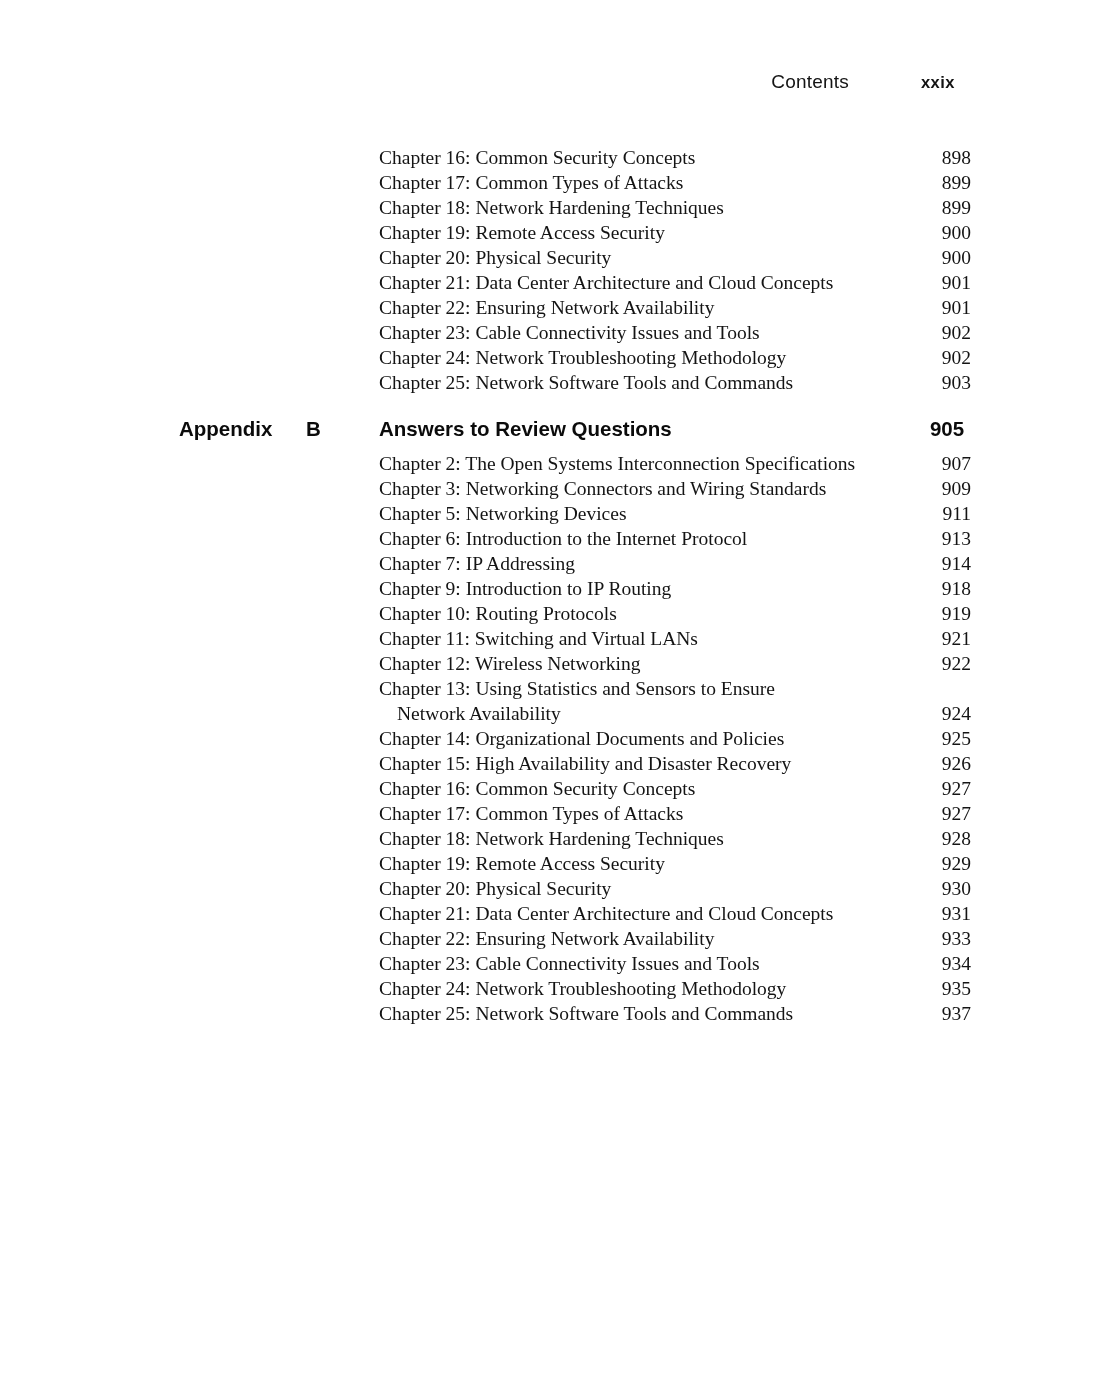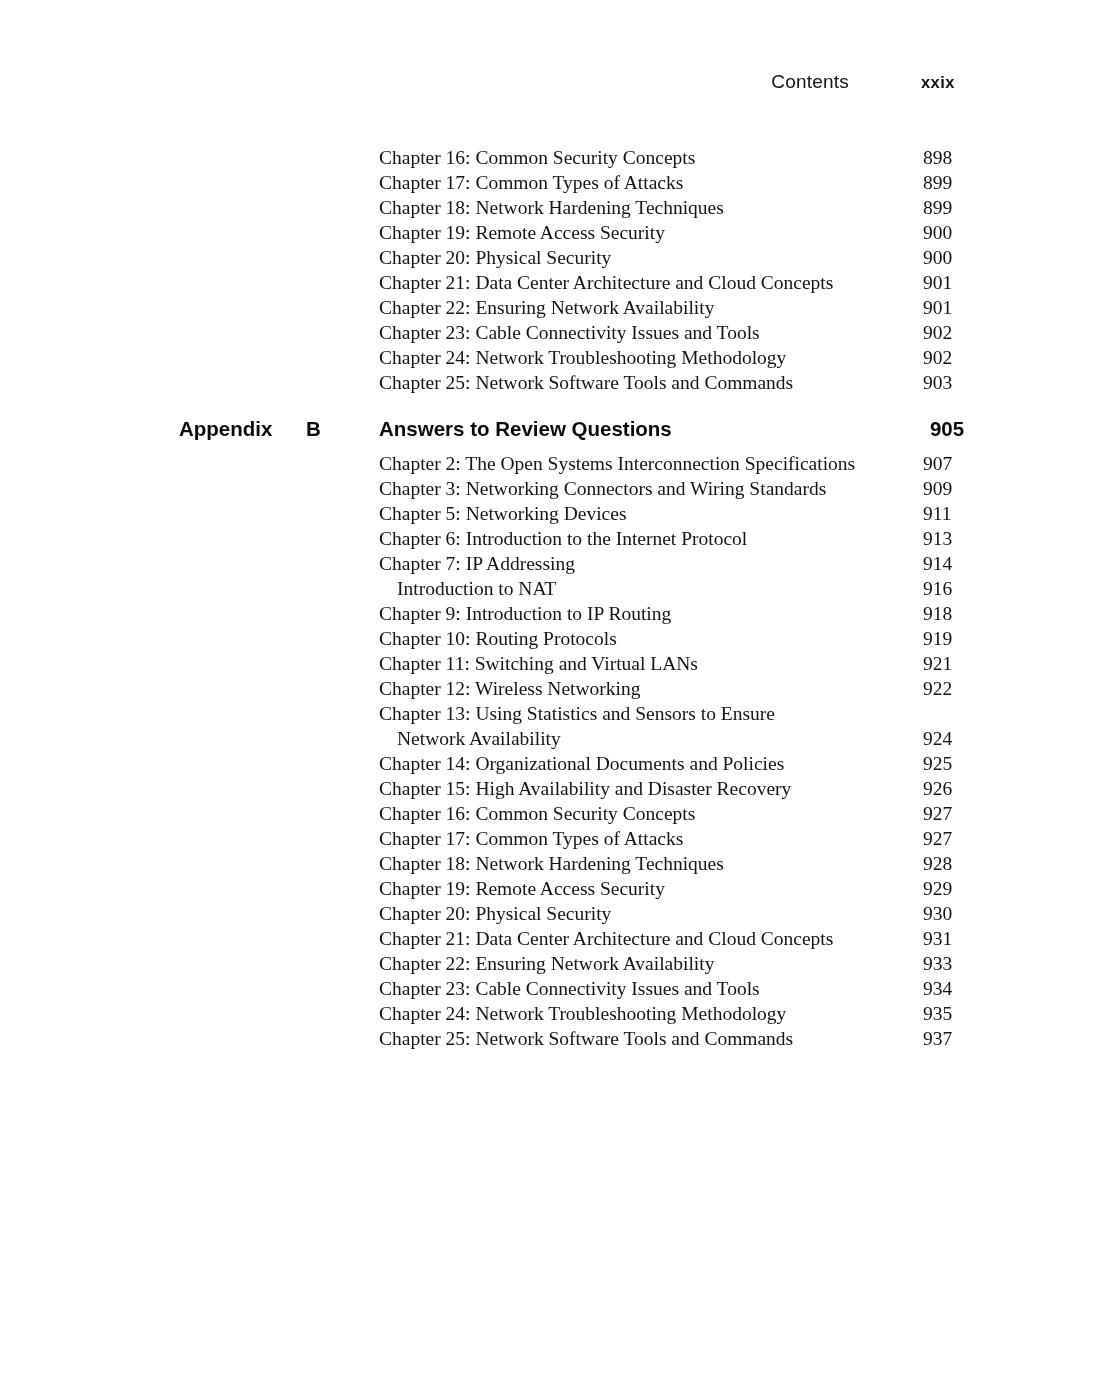--- a/index.html
+++ b/index.html
@@ -35,21 +35,21 @@
   .toc-row {
     display: flex;
     align-items: baseline;
     height: 25px;
     margin-left: 200px;
     font-size: 19.5px;
     line-height: 25px;
   }
   .toc-row.wrap .toc-title { padding-left: 18px; }
   .toc-title { flex: 1; white-space: nowrap; overflow: hidden; }
-  .toc-page { min-width: 48px; font-variant-numeric: lining-nums; }
+  .toc-page { text-align: right; min-width: 48px; font-variant-numeric: lining-nums; }
   .appendix-heading {
     display: flex;
     align-items: baseline;
     height: 26px;
     margin: 21px 0 9px 0;
     font-family: "Liberation Sans", sans-serif;
     font-weight: 700;
     font-size: 20.5px;
     line-height: 26px;
     color: #0b0b0b;
@@ -135,24 +135,20 @@
           <span class="toc-page">911</span>
         </div>
         <div class="toc-row">
           <span class="toc-title">Chapter 6: Introduction to the Internet Protocol</span>
           <span class="toc-page">913</span>
         </div>
         <div class="toc-row">
           <span class="toc-title">Chapter 7: IP Addressing</span>
           <span class="toc-page">914</span>
         </div>
-        <div class="toc-row wrap">
-          <span class="toc-title">Introduction to NAT</span>
-          <span class="toc-page">916</span>
-        </div>
         <div class="toc-row">
           <span class="toc-title">Chapter 9: Introduction to IP Routing</span>
           <span class="toc-page">918</span>
         </div>
         <div class="toc-row">
           <span class="toc-title">Chapter 10: Routing Protocols</span>
           <span class="toc-page">919</span>
         </div>
         <div class="toc-row">
           <span class="toc-title">Chapter 11: Switching and Virtual LANs</span>

